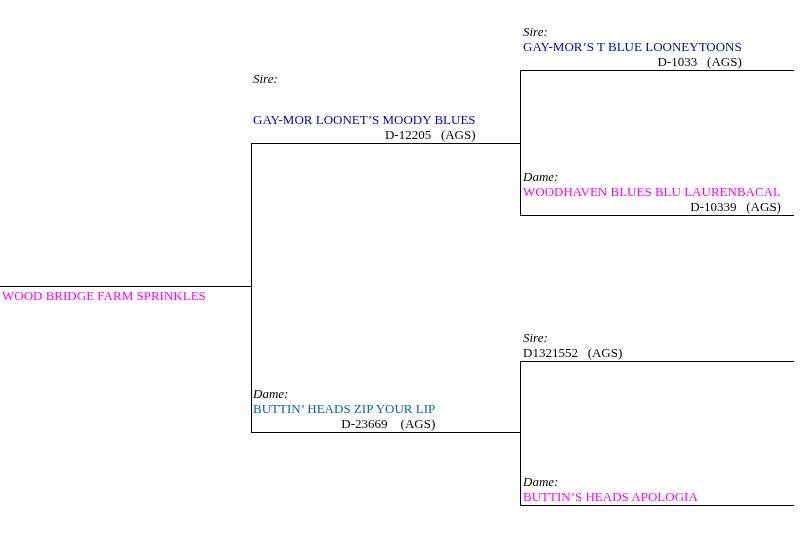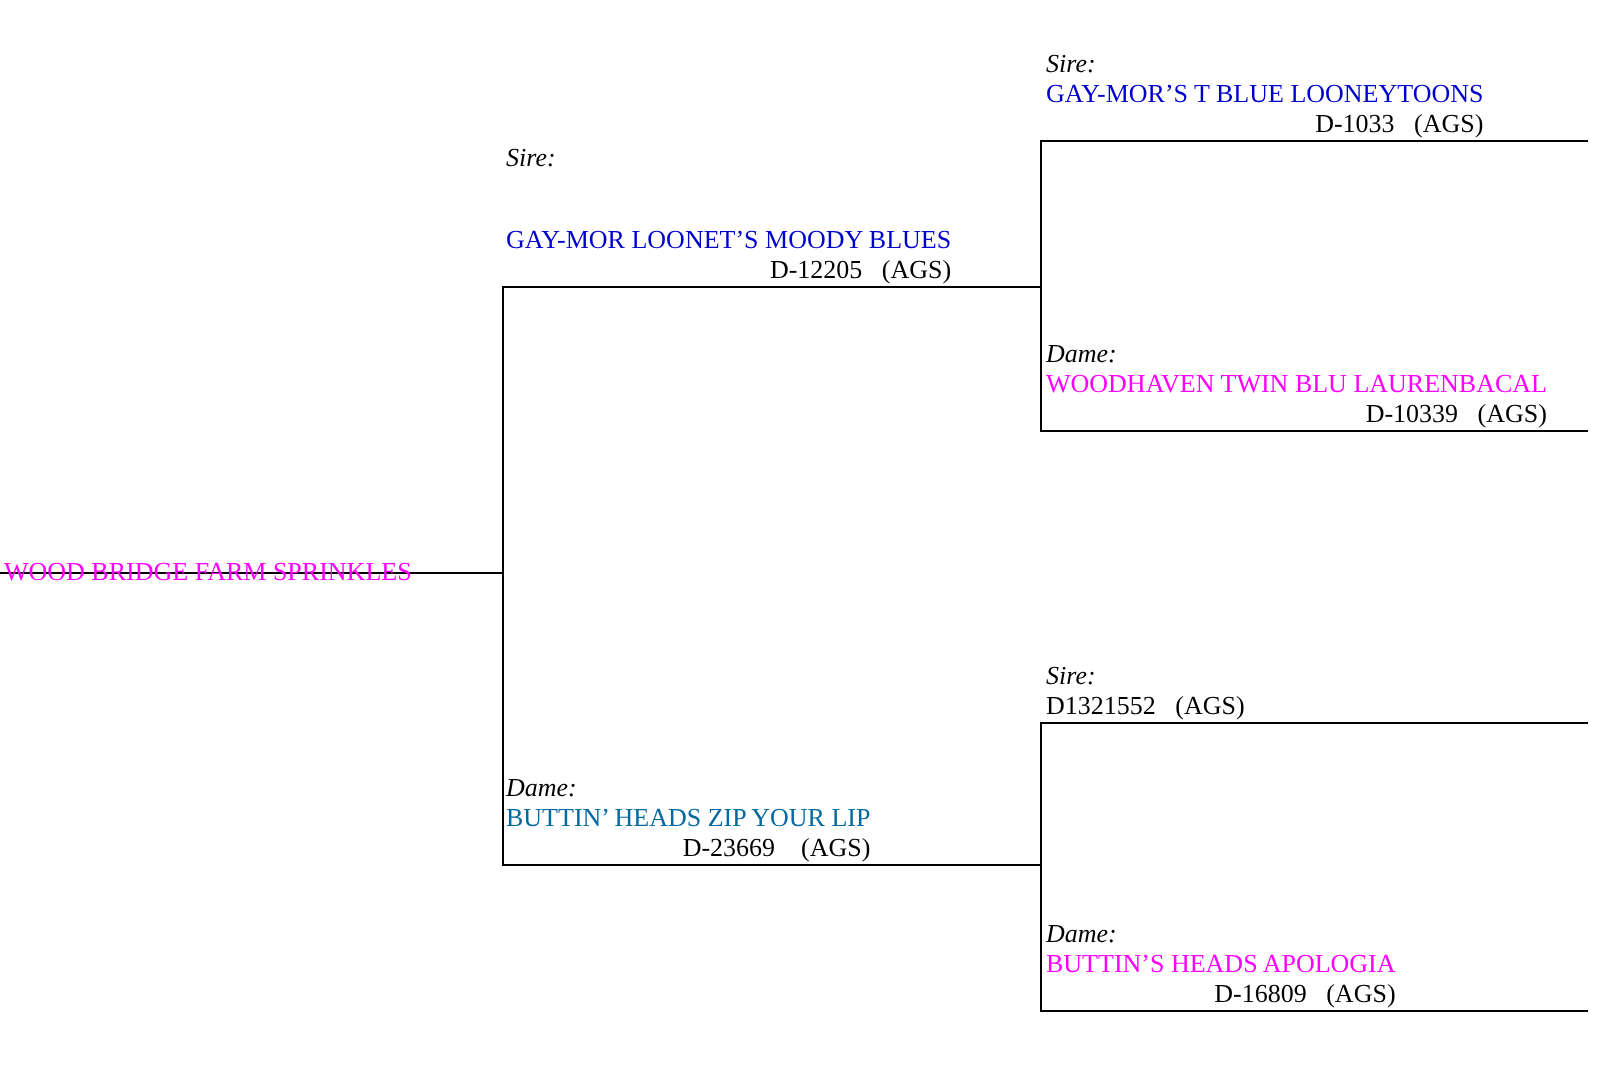--- a/index.html
+++ b/index.html
@@ -53,21 +53,21 @@
   <div class="vline" style="left:251px; top:143px; height:290px;"></div>
   <div class="hline" style="left:251px; top:143px; width:270px;"></div>
   <div class="hline" style="left:251px; top:432px; width:270px;"></div>
   <div class="vline" style="left:520px; top:70px;  height:146px;"></div>
   <div class="hline" style="left:520px; top:70px;  width:274px;"></div>
   <div class="hline" style="left:520px; top:215px; width:274px;"></div>
   <div class="vline" style="left:520px; top:361px; height:145px;"></div>
   <div class="hline" style="left:520px; top:361px; width:274px;"></div>
   <div class="hline" style="left:520px; top:505px; width:274px;"></div>
 
-  <div class="node" style="left:2px; bottom:245px;">
+  <div class="node" style="left:2px; bottom:235px;">
     <div class="animal-name" style="color: rgb(255, 0, 255);">WOOD BRIDGE FARM SPRINKLES</div>
   </div>
 
   <div class="node" style="left:253px; bottom:396px;">
     <div class="rel-label">Sire:</div>
     <div class="animal-name" style="color: rgb(0, 0, 204); margin-top: 26px;">GAY-MOR LOONET’S MOODY BLUES</div>
     <div class="reg-line">D-12205   (AGS)</div>
   </div>
 
   <div class="node" style="left:253px; bottom:107px;">
@@ -77,28 +77,27 @@
   </div>
 
   <div class="node" style="left:523px; bottom:469px;">
     <div class="rel-label">Sire:</div>
     <div class="animal-name" style="color: rgb(0, 0, 204); text-align: right;">GAY-MOR’S T BLUE LOONEYTOONS</div>
     <div class="reg-line">D-1033   (AGS)</div>
   </div>
 
   <div class="node" style="left:523px; bottom:324px;">
     <div class="rel-label">Dame:</div>
-    <div class="animal-name" style="color: rgb(255, 0, 255);">WOODHAVEN TWIN BLU LAURENBACAL</div>
+    <div class="animal-name" style="color: rgb(255, 0, 255);">WOODHAVEN BLUES BLU LAURENBACAL</div>
     <div class="reg-line">D-10339   (AGS)</div>
   </div>
 
   <div class="node" style="left:523px; bottom:178px;">
     <div class="rel-label">Sire:</div>
     <div class="reg-line">D1321552   (AGS)</div>
   </div>
 
   <div class="node" style="left:523px; bottom:34px;">
     <div class="rel-label">Dame:</div>
     <div class="animal-name" style="color: rgb(255, 0, 255);">BUTTIN’S HEADS APOLOGIA</div>
-    <div class="reg-line">D-16809   (AGS)</div>
   </div>
 
 </div>
 
 </body></html>

